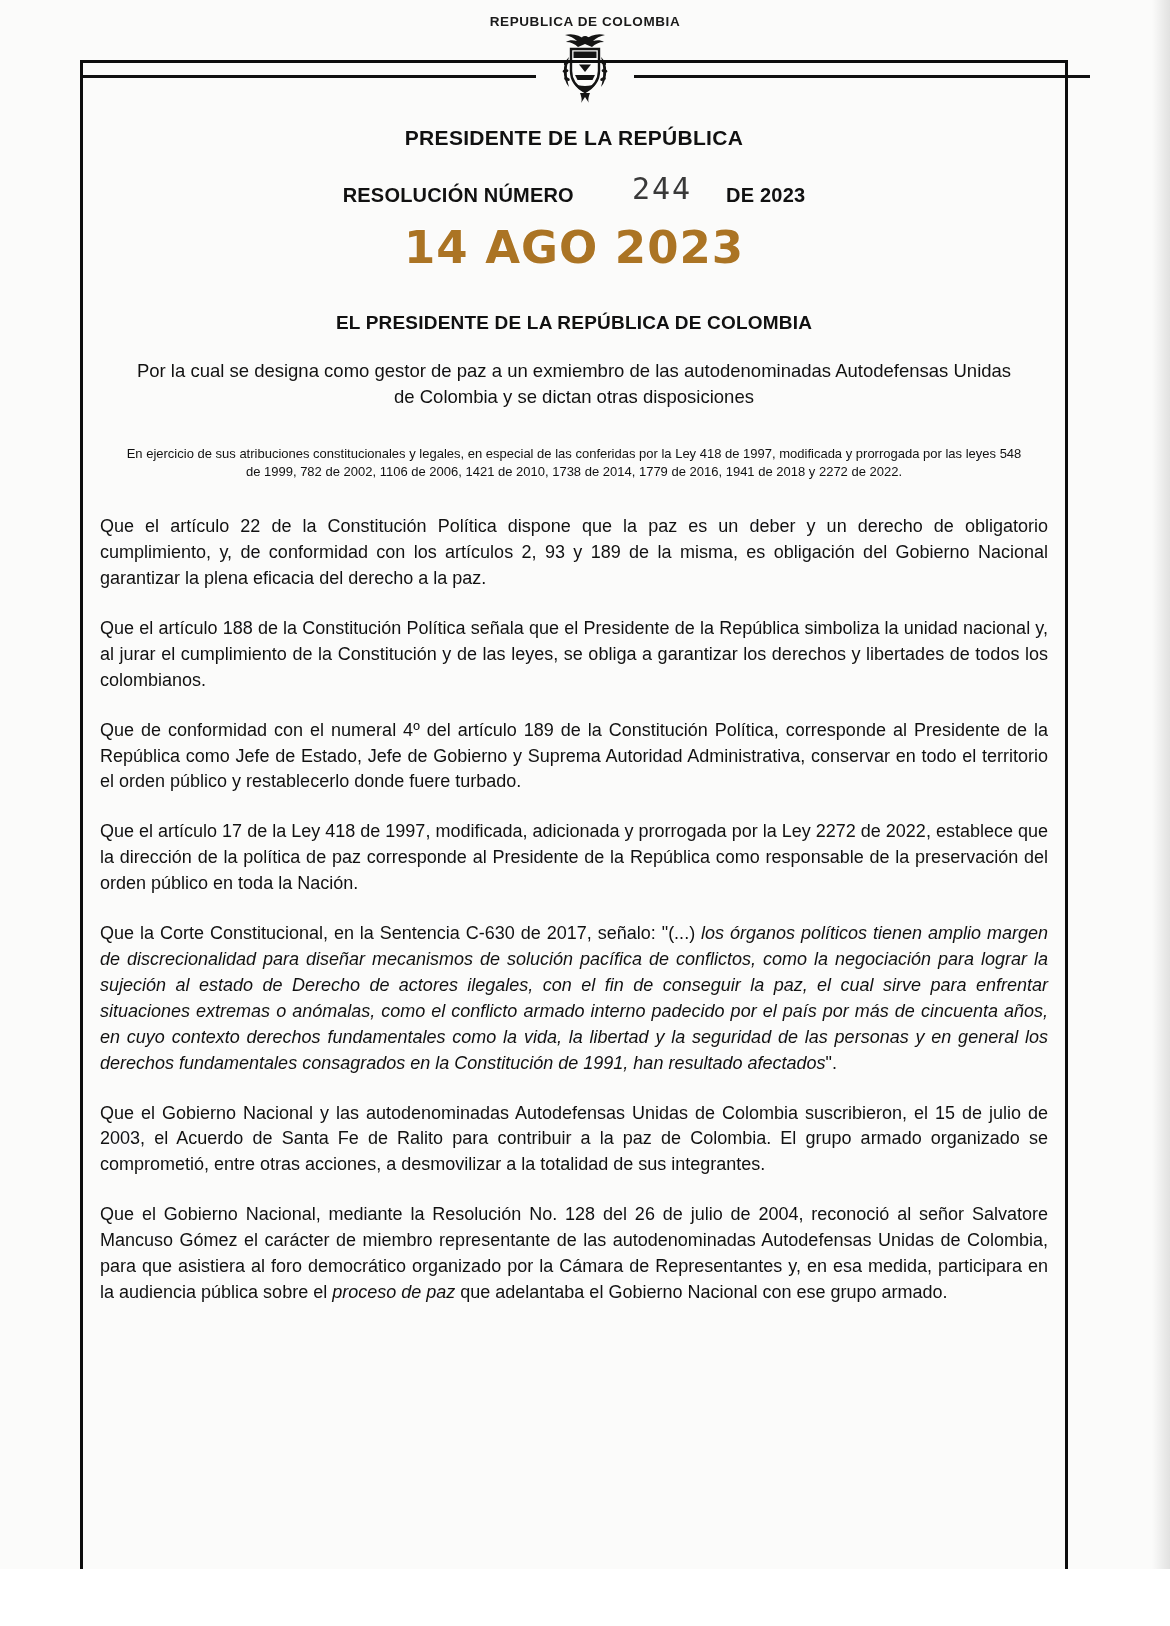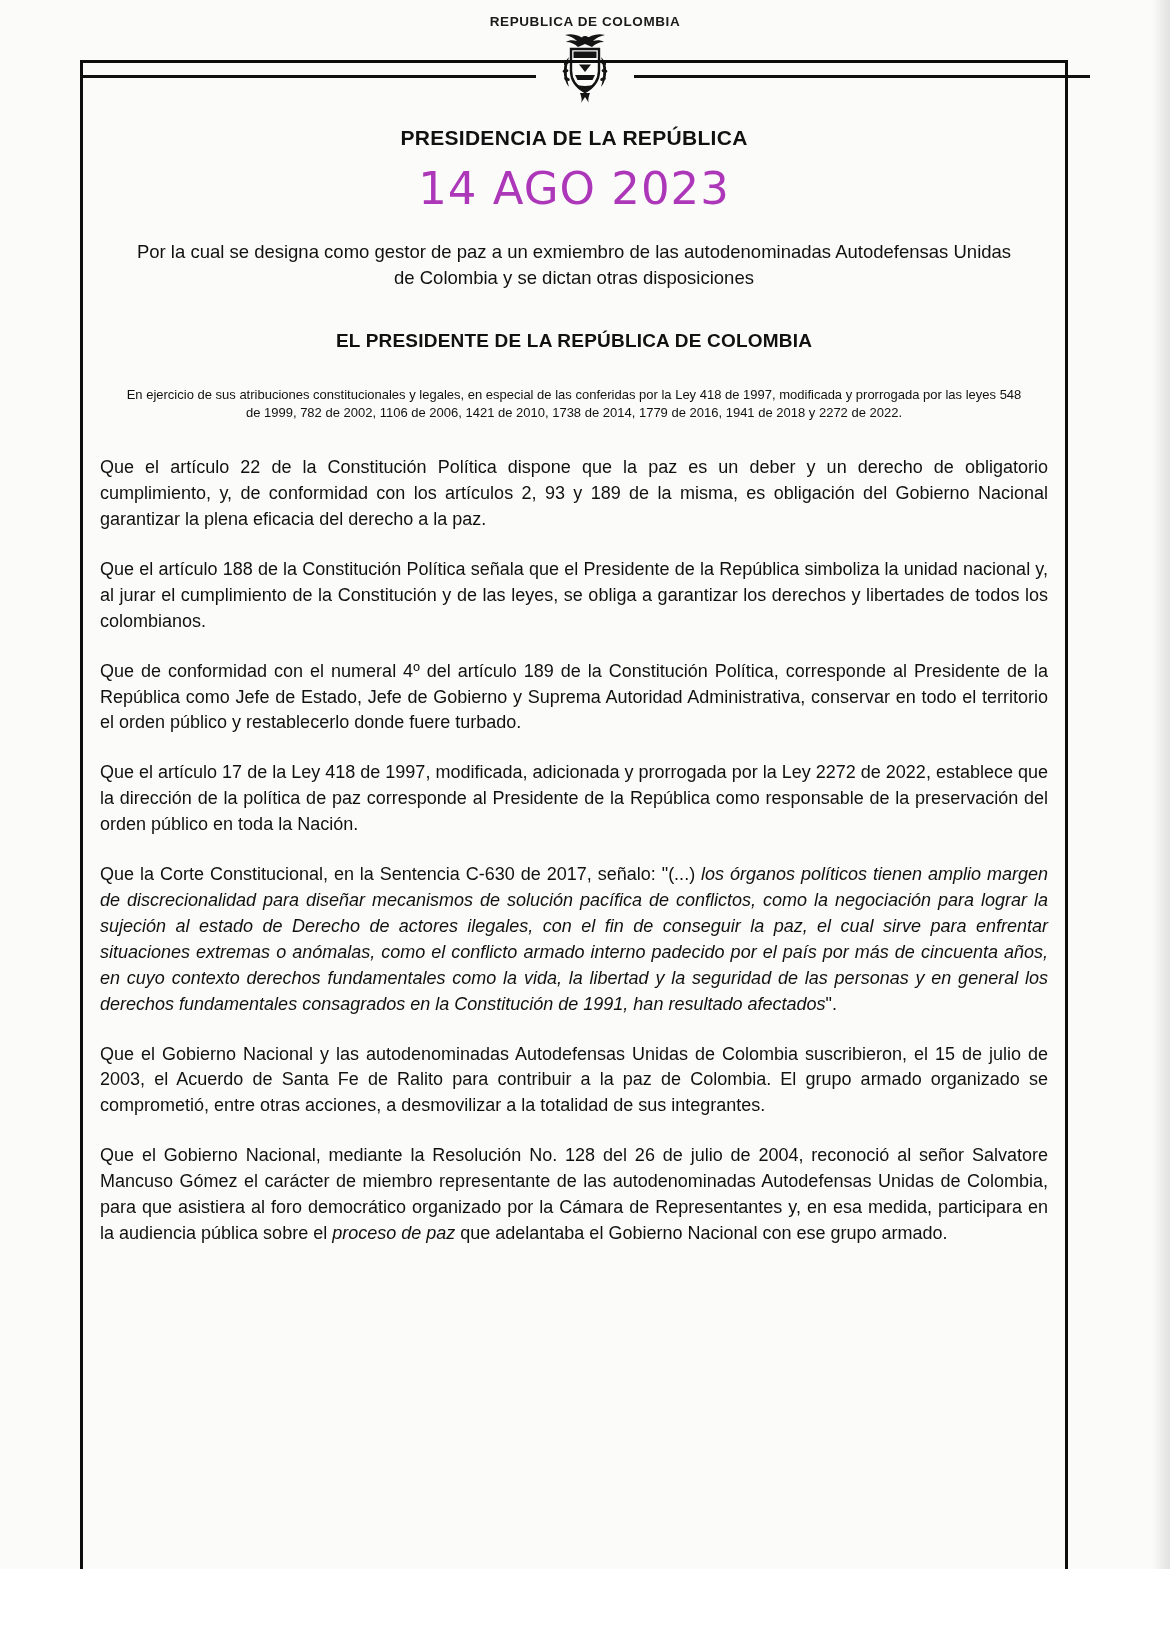--- a/index.html
+++ b/index.html
@@ -111,23 +111,23 @@
     position: relative;
     top: -3px;
     opacity: 0.93;
   }
   .reso-year { }
 
   .date-stamp {
     margin-top: 12px;
     font-family: "DejaVu Sans", sans-serif;
     font-size: 45px;
-    font-weight: normal;
+    font-weight: bold;
     letter-spacing: 1px;
-    color: #a21caf;
+    color: #a16207;
     opacity: 0.88;
     text-shadow:
       0.6px 0 0 rgba(255,255,255,0.65),
      -0.6px 0.4px 0 rgba(255,255,255,0.5),
       0 -0.6px 0 rgba(255,255,255,0.45);
   }
 
   .subtitle {
     margin-top: 24px;
     font-size: 18.5px;
@@ -210,28 +210,33 @@
           <path d="M24 62 C26 67 26 70 25 72 L29 66 L33 72 C32 70 32 67 34 62 Z"></path>
         </g>
       </svg>
     </div>
   </div>
 
   <div class="frame"></div>
 
   <div class="doc">
 
-    <div class="center title-main">PRESIDENCIA DE LA REPÚBLICA</div>
-
+    <div class="center title-main">PRESIDENTE DE LA REPÚBLICA</div>
+
+    <div class="reso-line">
+      <span class="reso-label">RESOLUCIÓN NÚMERO</span>
+      <span class="reso-number">244</span>
+      <span class="reso-year">DE 2023</span>
+    </div>
 
     <div class="center date-stamp">14 AGO 2023</div>
 
+    <div class="center heading-president">EL PRESIDENTE DE LA REPÚBLICA DE COLOMBIA</div>
+
     <div class="center subtitle">Por la cual se designa como gestor de paz a un exmiembro de las autodenominadas Autodefensas Unidas de Colombia y se dictan otras disposiciones</div>
-
-    <div class="center heading-president">EL PRESIDENTE DE LA REPÚBLICA DE COLOMBIA</div>
 
     <div class="center attribs">En ejercicio de sus atribuciones constitucionales y legales, en especial de las conferidas por la Ley 418 de 1997, modificada y prorrogada por las leyes 548 de 1999, 782 de 2002, 1106 de 2006, 1421 de 2010, 1738 de 2014, 1779 de 2016, 1941 de 2018 y 2272 de 2022.</div>
 
 
     <div class="body-block">
       <p class="para">Que el artículo 22 de la Constitución Política dispone que la paz es un deber y un derecho de obligatorio cumplimiento, y, de conformidad con los artículos 2, 93 y 189 de la misma, es obligación del Gobierno Nacional garantizar la plena eficacia del derecho a la paz.</p>
       <p class="para">Que el artículo 188 de la Constitución Política señala que el Presidente de la República simboliza la unidad nacional y, al jurar el cumplimiento de la Constitución y de las leyes, se obliga a garantizar los derechos y libertades de todos los colombianos.</p>
       <p class="para">Que de conformidad con el numeral 4º del artículo 189 de la Constitución Política, corresponde al Presidente de la República como Jefe de Estado, Jefe de Gobierno y Suprema Autoridad Administrativa, conservar en todo el territorio el orden público y restablecerlo donde fuere turbado.</p>
       <p class="para">Que el artículo 17 de la Ley 418 de 1997, modificada, adicionada y prorrogada por la Ley 2272 de 2022, establece que la dirección de la política de paz corresponde al Presidente de la República como responsable de la preservación del orden público en toda la Nación.</p>
       <p class="para">

